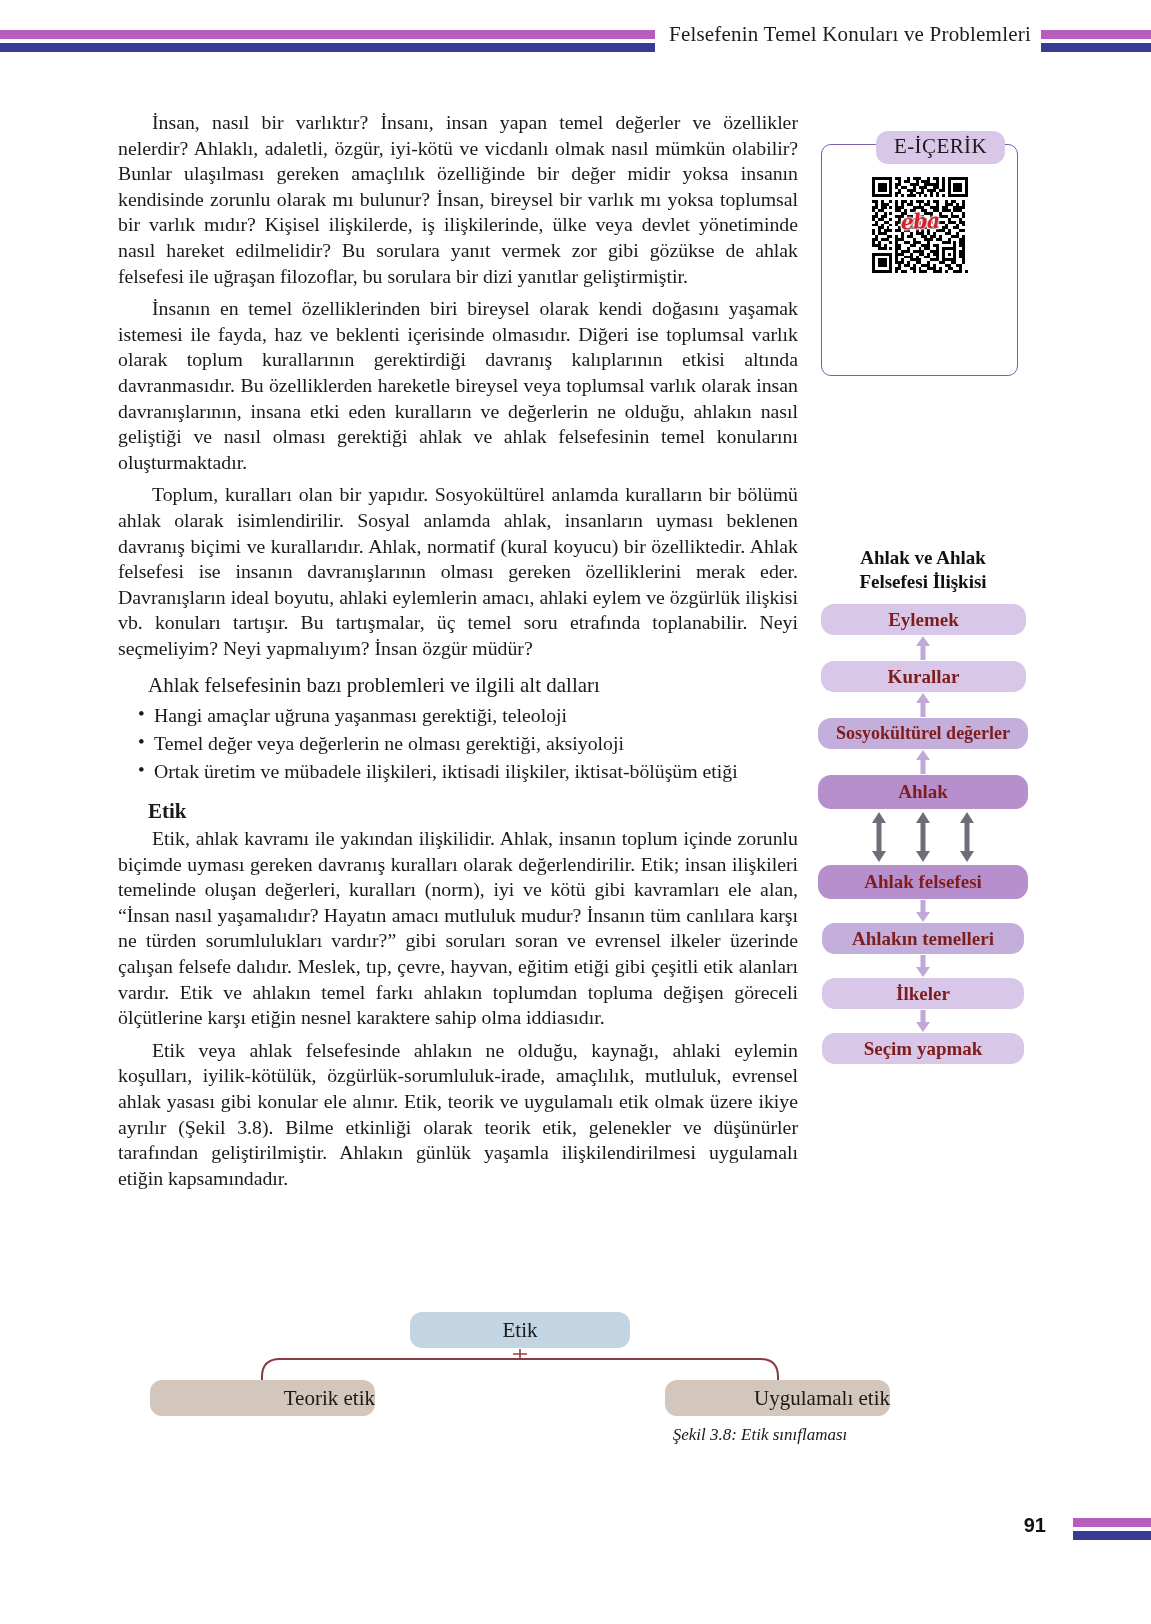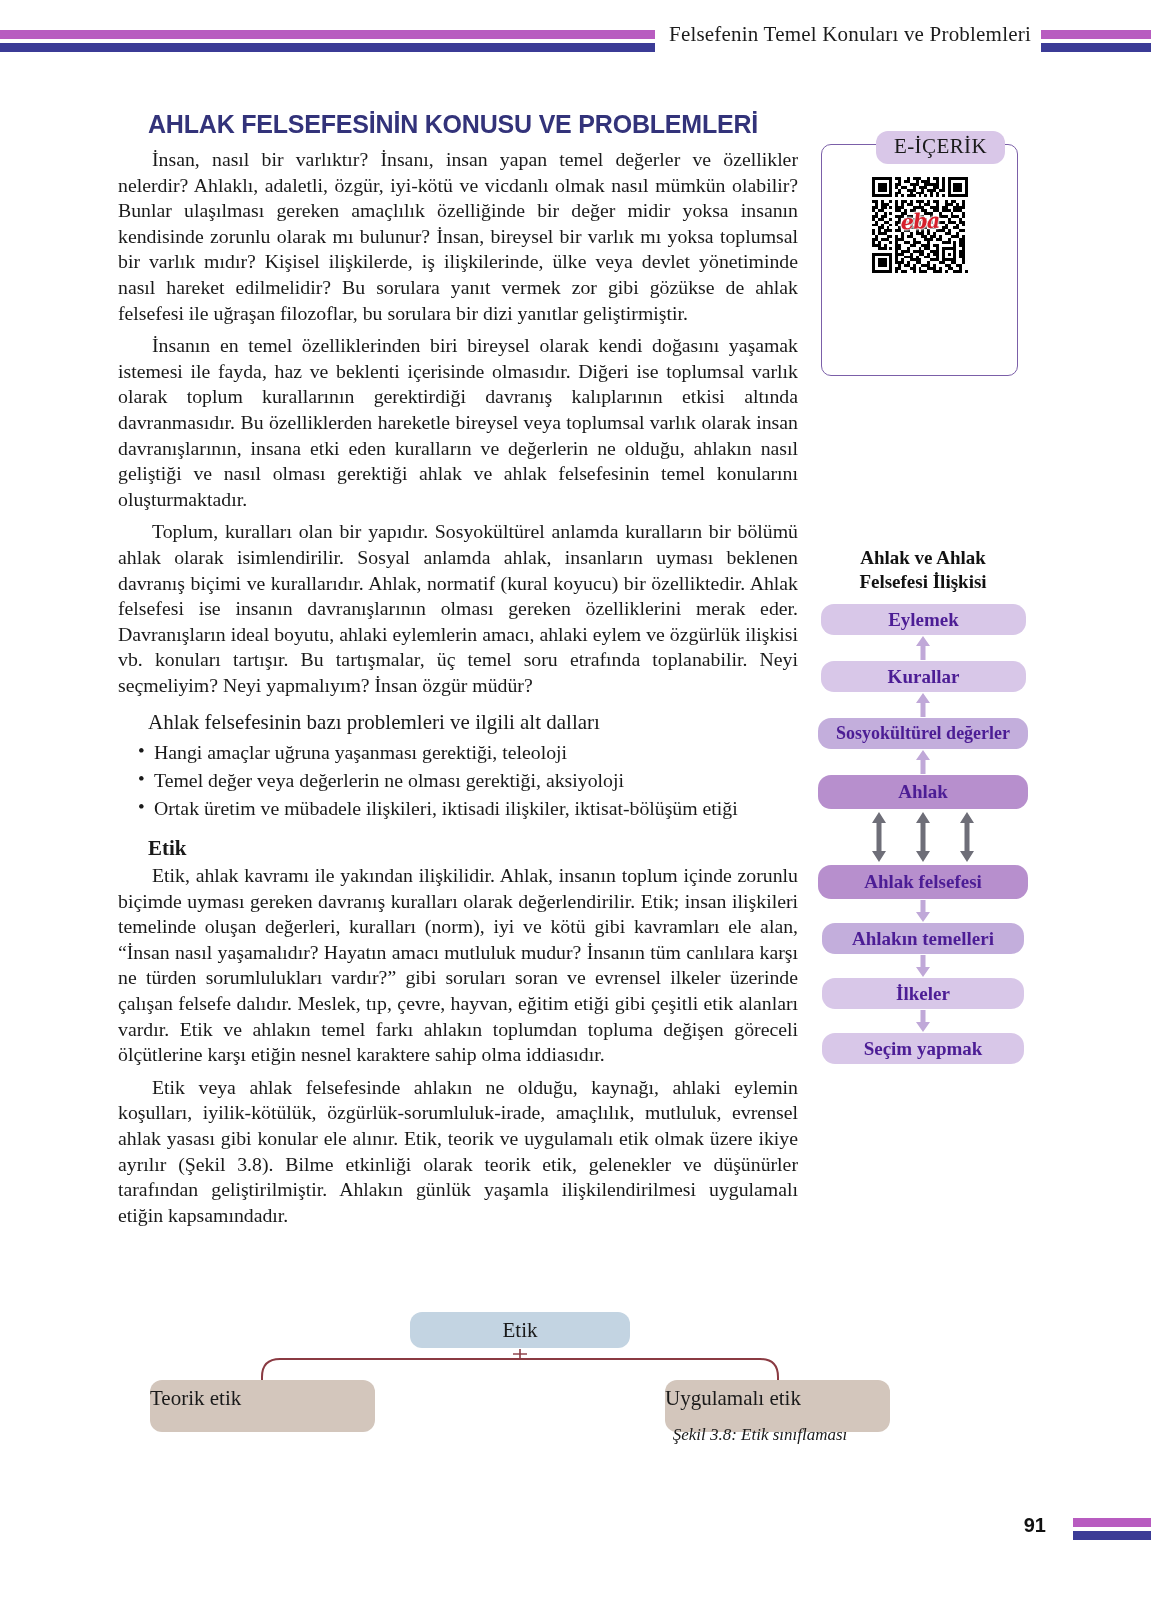--- a/index.html
+++ b/index.html
@@ -207,21 +207,21 @@
     margin-bottom: 10px;
     color: #111;
   }
   .fbox {
     border-radius: 13px;
     text-align: center;
     font-weight: bold;
     font-size: 19px;
     line-height: 31px;
     height: 31px;
-    color: #4c1d95;
+    color: #7f1d1d;
     white-space: nowrap;
   }
   .fbox.b1 { background: #d8c7e8; width: 205px; margin-left: 3px; }
   .fbox.b2 { background: #d8c7e8; width: 205px; margin-left: 3px; }
   .fbox.b3 { background: #c3aedc; width: 210px; margin-left: 0px; font-size: 18px; }
   .fbox.b4 { background: #b78fcd; width: 210px; margin-left: 0px; height: 34px; line-height: 34px; }
   .fbox.b5 { background: #b78fcd; width: 210px; margin-left: 0px; height: 34px; line-height: 34px; }
   .fbox.b6 { background: #c3aedc; width: 202px; margin-left: 4px; }
   .fbox.b7 { background: #d8c7e8; width: 202px; margin-left: 4px; }
   .fbox.b8 { background: #d8c7e8; width: 202px; margin-left: 4px; }
@@ -268,24 +268,24 @@
     background: #c3d4e2;
     border-radius: 12px;
     text-align: center;
     line-height: 36px;
     font-size: 21px;
     color: #1a1a1a;
   }
   .etik-child {
     position: absolute;
     top: 75px;
-    height: 52px;
+    height: 36px;
     background: #d3c6bc;
     border-radius: 12px;
-    text-align: left;
+    text-align: right;
     line-height: 36px;
     font-size: 21px;
     color: #1a1a1a;
   }
   .etik-left { left: 10px; width: 225px; }
   .etik-right { left: 525px; width: 225px; }
   .etik-connector {
     position: absolute;
     left: 0; top: 0;
     width: 760px; height: 125px;
@@ -338,21 +338,20 @@
   </div>
   <div class="hdr-title">Felsefenin Temel Konuları ve Problemleri</div>
   <div class="hdr-bars-right">
     <div class="bar-magenta"></div>
     <div class="bar-gap"></div>
     <div class="bar-navy"></div>
   </div>
 </div>
 
 <div class="main-col">
-  <h1 class="section-title">AHLAK FELSEFESİNİN KONUSU VE PROBLEMLERİ</h1>
 
   <p class="body">İnsan, nasıl bir varlıktır? İnsanı, insan yapan temel değerler ve özellikler nelerdir? Ahlaklı, adaletli, özgür, iyi-kötü ve vicdanlı olmak nasıl mümkün olabilir? Bunlar ulaşılması gereken amaçlılık özelliğinde bir değer midir yoksa insanın kendisinde zorunlu olarak mı bulunur? İnsan, bireysel bir varlık mı yoksa toplumsal bir varlık mıdır? Kişisel ilişkilerde, iş ilişkilerinde, ülke veya devlet yönetiminde nasıl hareket edilmelidir? Bu sorulara yanıt vermek zor gibi gözükse de ahlak felsefesi ile uğraşan filozoflar, bu sorulara bir dizi yanıtlar geliştirmiştir.</p>
   <p class="body">İnsanın en temel özelliklerinden biri bireysel olarak kendi doğasını yaşamak istemesi ile fayda, haz ve beklenti içerisinde olmasıdır. Diğeri ise toplumsal varlık olarak toplum kurallarının gerektirdiği davranış kalıplarının etkisi altında davranmasıdır. Bu özelliklerden hareketle bireysel veya toplumsal varlık olarak insan davranışlarının, insana etki eden kuralların ve değerlerin ne olduğu, ahlakın nasıl geliştiği ve nasıl olması gerektiği ahlak ve ahlak felsefesinin temel konularını oluşturmaktadır.</p>
   <p class="body">Toplum, kuralları olan bir yapıdır. Sosyokültürel anlamda kuralların bir bölümü ahlak olarak isimlendirilir. Sosyal anlamda ahlak, insanların uyması beklenen davranış biçimi ve kurallarıdır. Ahlak, normatif (kural koyucu) bir özelliktedir. Ahlak felsefesi ise insanın davranışlarının olması gereken özelliklerini merak eder. Davranışların ideal boyutu, ahlaki eylemlerin amacı, ahlaki eylem ve özgürlük ilişkisi vb. konuları tartışır. Bu tartışmalar, üç temel soru etrafında toplanabilir. Neyi seçmeliyim? Neyi yapmalıyım? İnsan özgür müdür?</p>
 
   <div class="lead-line">Ahlak felsefesinin bazı problemleri ve ilgili alt dalları</div>
 
   <ul class="bullets">
     <li>Hangi amaçlar uğruna yaşanması gerektiği, teleoloji</li>
     <li>Temel değer veya değerlerin ne olması gerektiği, aksiyoloji</li>

